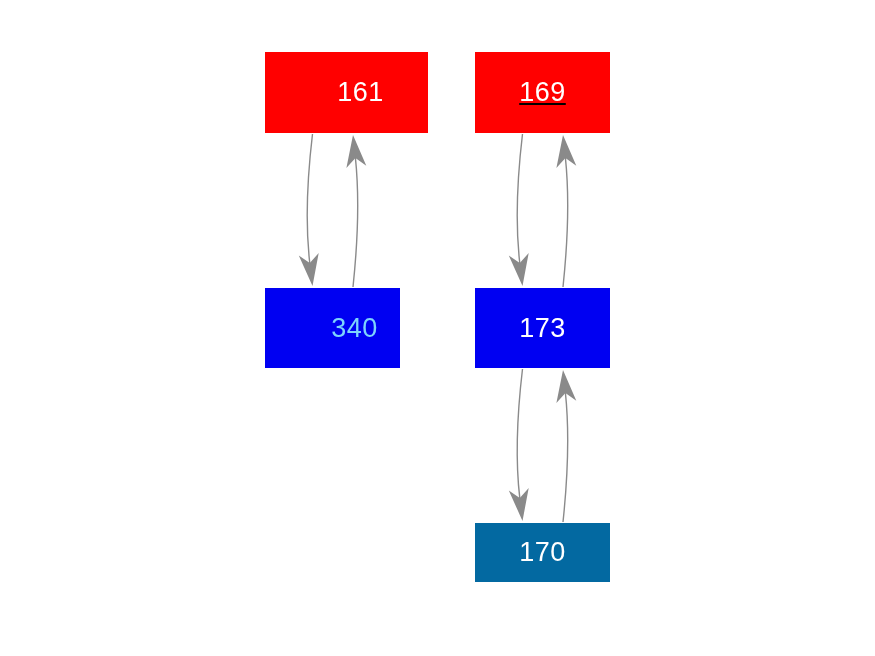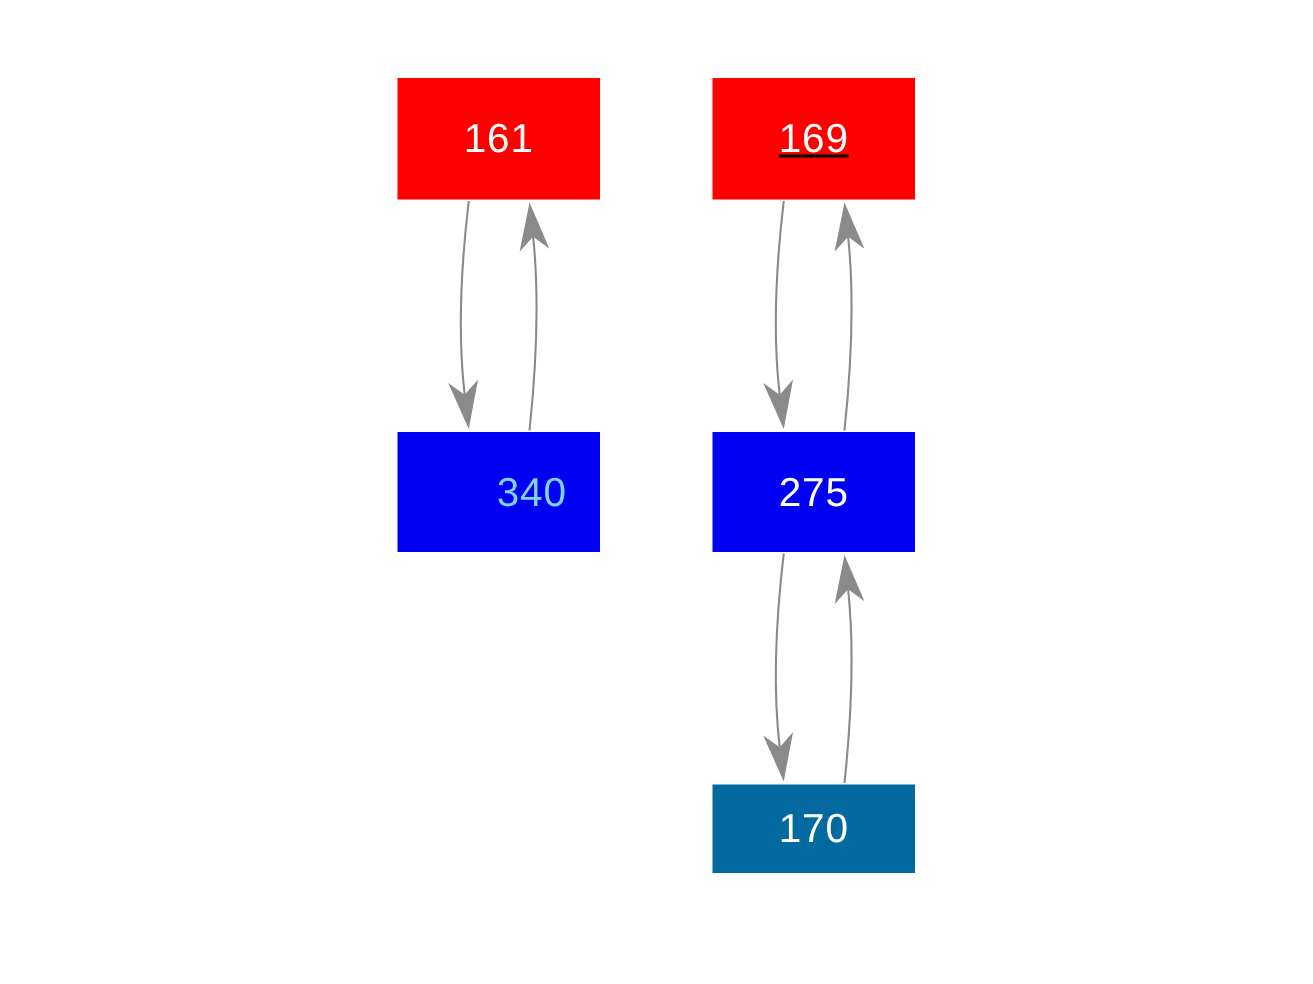--- a/index.html
+++ b/index.html
@@ -46,28 +46,28 @@
       <polygon points="353.0,135.0 366.3,165.8 355.4,157.9 346.4,167.9" fill="#8a8a8a"></polygon>
       <path d="M 522.5 134 Q 513.5 210 519.7905111249268 263.11987172160406" fill="none" stroke="#8a8a8a" stroke-width="1.4"></path>
       <polygon points="522.5,286.0 508.8,255.4 519.8,263.1 528.7,253.0" fill="#8a8a8a"></polygon>
       <path d="M 563 287 Q 571 211 565.4119374352957 157.9134056353092" fill="none" stroke="#8a8a8a" stroke-width="1.4"></path>
       <polygon points="563.0,135.0 576.3,165.8 565.4,157.9 556.4,167.9" fill="#8a8a8a"></polygon>
       <path d="M 522.5 369 Q 513.5 445 519.7905111249268 498.11987172160406" fill="none" stroke="#8a8a8a" stroke-width="1.4"></path>
       <polygon points="522.5,521.0 508.8,490.4 519.8,498.1 528.7,488.0" fill="#8a8a8a"></polygon>
       <path d="M 563 522 Q 571 446 565.4119374352957 392.9134056353092" fill="none" stroke="#8a8a8a" stroke-width="1.4"></path>
       <polygon points="563.0,370.0 576.3,400.8 565.4,392.9 556.4,402.9" fill="#8a8a8a"></polygon>
     </svg>
-<div class="node" style="left: 265px; top: 52px; width: 135px; height: 81px; background: rgb(255, 0, 0);">
+<div class="node" style="left: 265px; top: 52px; width: 135px; height: 81px; background: rgb(255, 0, 0); padding-left: 28px;">
       <span class="node-label" style="color: rgb(255, 255, 255);">161</span>
     </div>
     <div class="node" style="left: 475px; top: 52px; width: 135px; height: 81px; background: rgb(255, 0, 0); text-decoration: underline;">
       <span class="node-label" style="color: rgb(255, 255, 255);">169</span>
     </div>
     <div class="node" style="left: 265px; top: 288px; width: 135px; height: 80px; background: rgb(0, 0, 242);">
       <span class="node-label" style="color: #7dd3fc; margin-left: 44px;">340</span>
     </div>
     <div class="node" style="left: 475px; top: 288px; width: 135px; height: 80px; background: rgb(0, 0, 242);">
-      <span class="node-label" style="color: rgb(255, 255, 255);">275</span>
+      <span class="node-label" style="color: rgb(255, 255, 255);">173</span>
     </div>
     <div class="node" style="left: 475px; top: 523px; width: 135px; height: 59px; background: #0369a1;">
       <span class="node-label" style="color: rgb(255, 255, 255);">170</span>
     </div>
   </div>
 
 </body></html>

